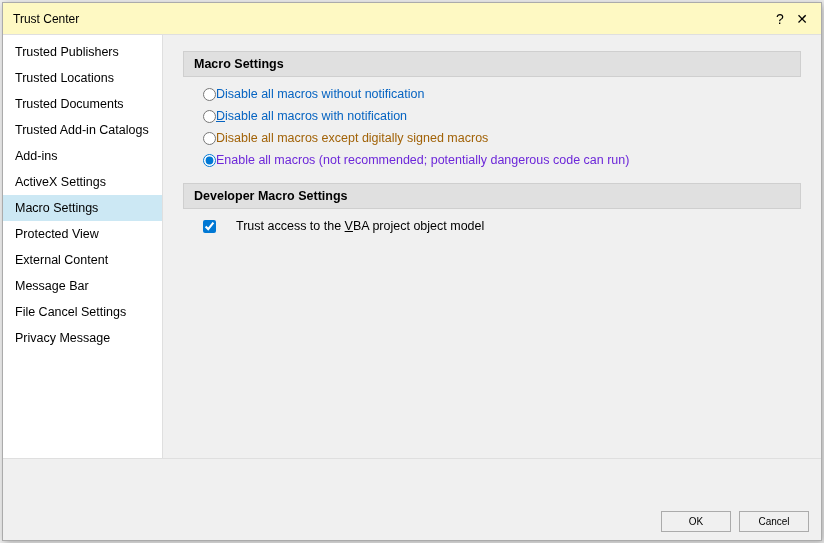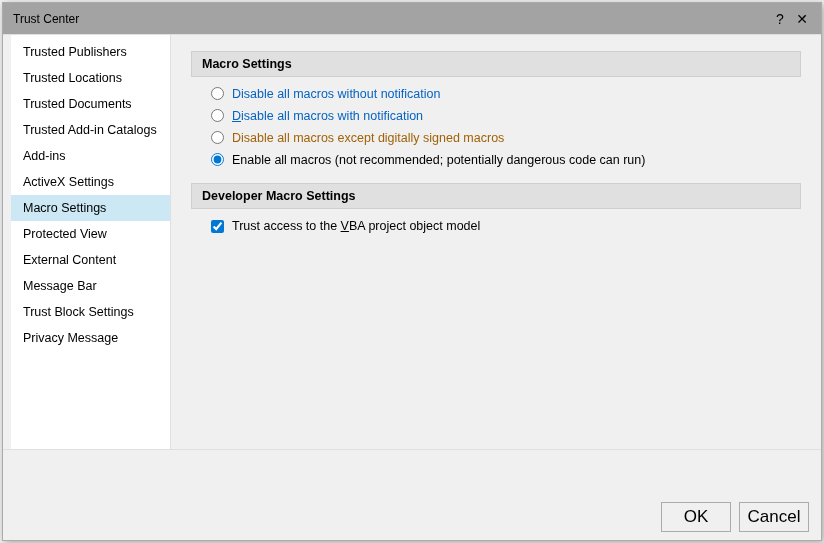--- a/index.html
+++ b/index.html
@@ -17,21 +17,21 @@
     .dialog {
       width: 820px;
       height: 539px;
       background: #f0f0f0;
       border: 1px solid #ababab;
       box-shadow: 2px 2px 8px rgba(0,0,0,0.3);
       display: flex;
       flex-direction: column;
     }
     .title-bar {
-      background: #a3a3a3;
+      background: #fef9c3;
       border-bottom: 1px solid #dfdfdf;
       padding: 8px 10px;
       display: flex;
       align-items: center;
       justify-content: space-between;
       height: 32px;
     }
     .title-bar-text {
       font-size: 12px;
       font-weight: normal;
@@ -59,21 +59,20 @@
       display: flex;
       flex: 1;
       overflow: hidden;
     }
     .sidebar {
       width: 160px;
       background: #fff;
       border-right: 1px solid #dfdfdf;
       padding: 4px 0;
       overflow-y: auto;
-      margin-left: 8px;
     }
     .sidebar-item {
       padding: 6px 12px;
       cursor: pointer;
       font-size: 12.5px;
       color: #000;
       white-space: nowrap;
     }
     .sidebar-item.active {
       background: #cce8f4;
@@ -94,22 +93,21 @@
       border: 1px solid #cfcfcf;
     }
     .radio-group {
       margin: 8px 0 8px 20px;
       display: flex;
       flex-direction: column;
       gap: 8px;
     }
     .radio-item {
       display: flex;
-      align-items: flex-start;
-      gap: 8px;
+      align-items: flex-end;
       font-size: 12.5px;
       cursor: pointer;
     }
     .radio-item input[type="radio"] {
       cursor: pointer;
       accent-color: #0078d4;
     }
     .radio-item label {
       cursor: pointer;
       color: #0563c1;
@@ -119,21 +117,21 @@
     }
     .checkbox-group {
       margin: 10px 0 8px 20px;
       display: flex;
       flex-direction: column;
       gap: 8px;
     }
     .checkbox-item {
       display: flex;
       align-items: center;
-      gap: 8px;
+      gap: 20px;
       font-size: 12.5px;
       cursor: pointer;
     }
     .checkbox-item input[type="checkbox"] {
       cursor: pointer;
       accent-color: #0078d4;
     }
     .checkbox-item label {
       cursor: pointer;
       color: #000;
@@ -141,21 +139,21 @@
     .dialog-footer {
       padding: 8px 12px;
       display: flex;
       justify-content: flex-end;
       gap: 8px;
       border-top: 1px solid #dfdfdf;
       background: #f0f0f0;
     }
     .footer-btn {
       padding: 4px 0;
-      font-size: 17px;
+      font-size: 10px;
       min-width: 70px;
       border: 1px solid #ababab;
       background: #f0f0f0;
       cursor: pointer;
       font-family: 'Segoe UI', Tahoma, Geneva, Verdana, sans-serif;
       margin-top: 44px;
     }
     .footer-btn.primary {
       background: #f0f0f0;
     }
@@ -178,21 +176,21 @@
     <div class="sidebar-item">Trusted Publishers</div>
         <div class="sidebar-item">Trusted Locations</div>
         <div class="sidebar-item">Trusted Documents</div>
         <div class="sidebar-item">Trusted Add-in Catalogs</div>
         <div class="sidebar-item">Add-ins</div>
         <div class="sidebar-item">ActiveX Settings</div>
         <div class="sidebar-item active">Macro Settings</div>
         <div class="sidebar-item">Protected View</div>
         <div class="sidebar-item">External Content</div>
         <div class="sidebar-item">Message Bar</div>
-        <div class="sidebar-item">Trust Block Settings</div>
+        <div class="sidebar-item">File Cancel Settings</div>
         <div class="sidebar-item">Privacy Message</div>
       </div>
     <div class="main-content">
       <div class="section-header">
         <span>Macro Settings</span>
       </div>
       <div class="radio-group">
 
       <div class="radio-item">
             <input type="radio" name="macro-setting" id="disable-no-notify" style="">
@@ -201,21 +199,21 @@
           <div class="radio-item">
             <input type="radio" name="macro-setting" id="disable-notify" style="">
             <label for="disable-notify" style="color: rgb(5, 99, 193);"><u>D</u>isable all macros with notification</label>
           </div>
           <div class="radio-item">
             <input type="radio" name="macro-setting" id="disable-except-signed" style="">
             <label for="disable-except-signed" style="color: #a16207;">Disable all macros except digitally signed macros</label>
           </div>
           <div class="radio-item">
             <input type="radio" name="macro-setting" id="enable-all" checked="" style="">
-            <label for="enable-all" style="color: #000000;">Enable all macros (not recommended; potentially dangerous code can run)</label>
+            <label for="enable-all" style="color: #6d28d9;">Enable all macros (not recommended; potentially dangerous code can run)</label>
           </div>
         </div>
       <div class="developer-section">
         <div class="section-header">
           <span>Developer Macro Settings</span>
         </div>
         <div class="checkbox-group">
 
         <div class="checkbox-item">
               <input type="checkbox" id="trust-vba" checked="" style="">

